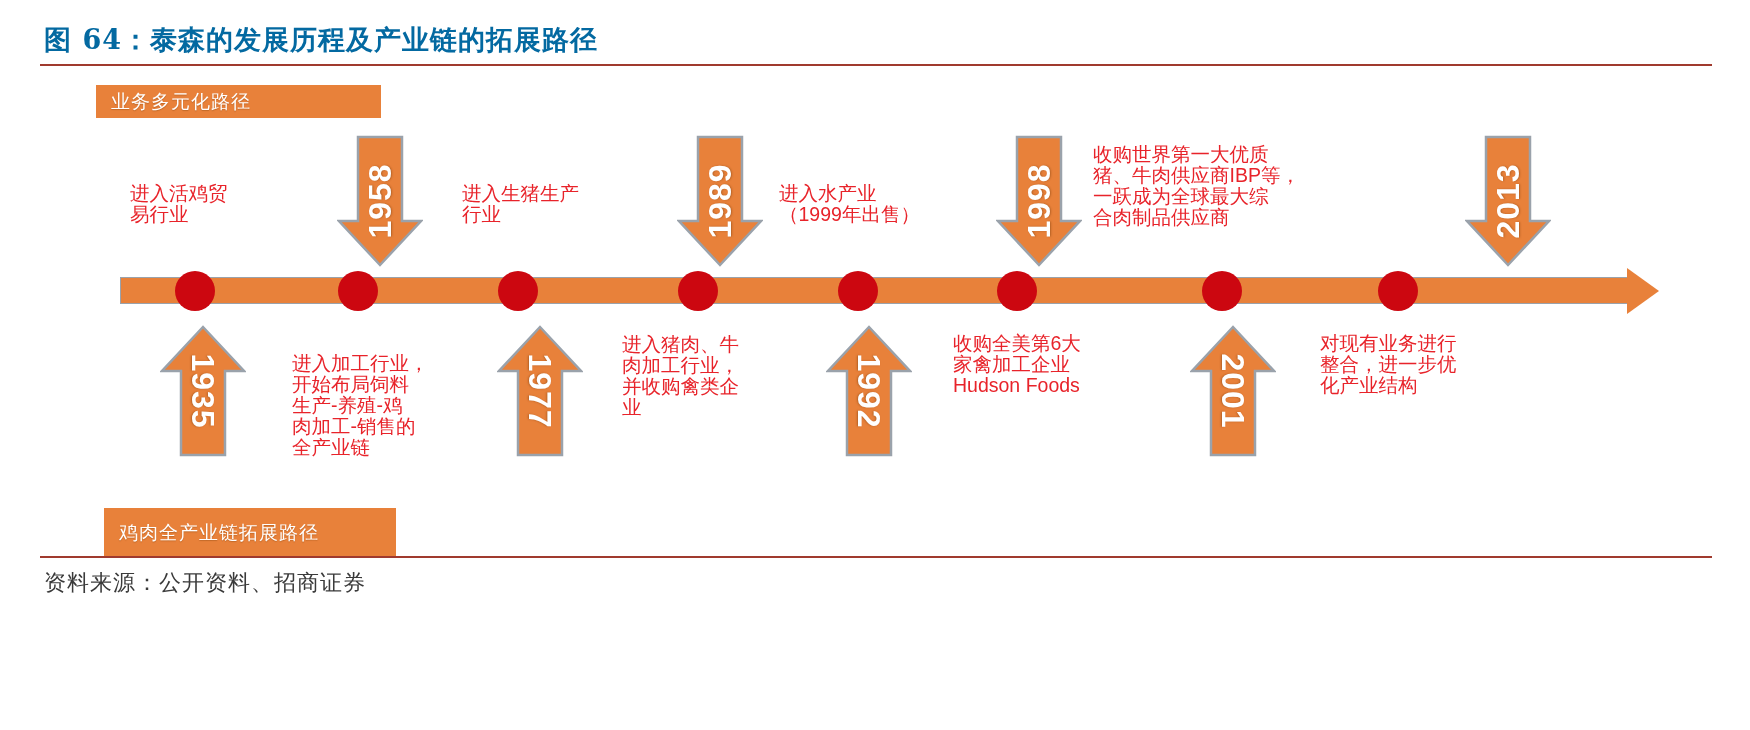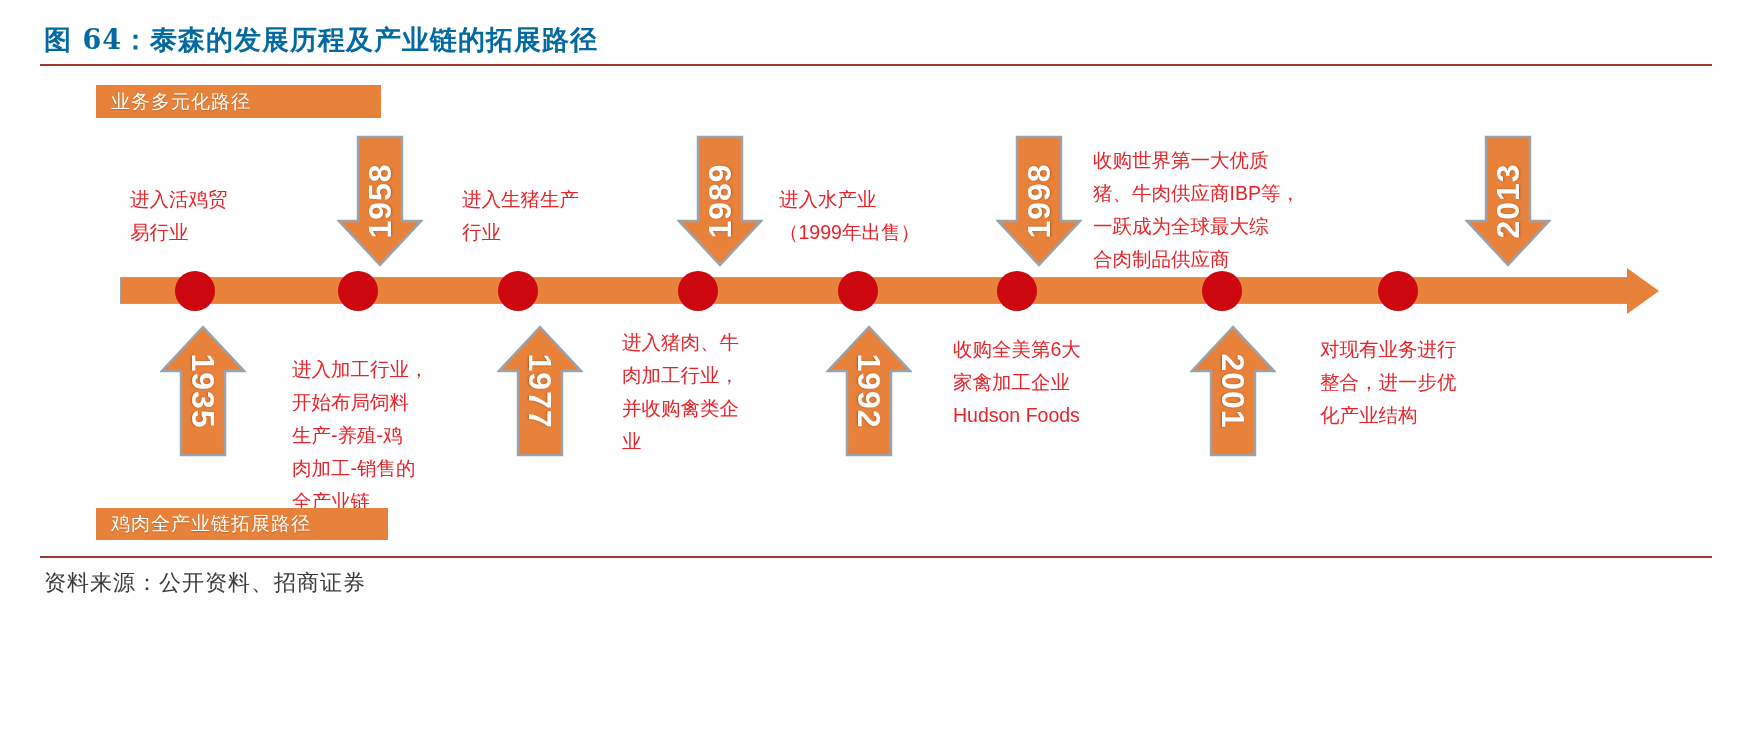--- a/index.html
+++ b/index.html
@@ -23,21 +23,21 @@
   }
 
   
   .chip{
     position:absolute;background:#e8813a;color:#ffffff;
     font-size:19px;display:flex;align-items:center;
     padding-left:15px;letter-spacing:1px;
     text-shadow:0 1px 1px rgba(120,60,10,.35);
   }
   #chip-top{left:96px;top:85px;width:270px;height:33px;}
-  #chip-bottom{left:96px;top:508px;width:277px;height:32px;}
+  #chip-bottom{left:104px;top:508px;width:277px;height:49px;}
 
   
   .tl-bar{
     position:absolute;left:120px;top:277px;width:1510px;height:27px;
     background:#e8813a;border:1.5px solid #9aa2ab;box-sizing:border-box;
   }
   .tl-cap{
     position:absolute;top:268px;left:1627px;width:0;height:0;
     border-top:23px solid transparent;border-bottom:23px solid transparent;
     border-left:32px solid #e8813a;
@@ -57,21 +57,21 @@
     display:flex;align-items:center;justify-content:center;
     color:#ffffff;font-size:32px;font-weight:bold;letter-spacing:1px;
     text-shadow:0 1px 2px rgba(120,60,10,.45);
     pointer-events:none;
   }
   .arrow.down .yr{transform:rotate(-90deg);}
   .arrow.up .yr{transform:rotate(90deg);}
 
   
   .evt{
-    position:absolute;color:#e8232a;font-size:19.5px;line-height:33px;
+    position:absolute;color:#e8232a;font-size:19.5px;line-height:21px;
     white-space:pre-line;
   }
 
   
   .foot-rule{
     position:absolute;left:40px;top:556px;width:1672px;height:2px;
     background:#a03a2e;
   }
   .source{
     position:absolute;left:44px;top:568px;
@@ -151,21 +151,21 @@
 开始布局饲料
 生产-养殖-鸡
 肉加工-销售的
 全产业链</div>
       <div class="arrow up" style="left: 497px; top: 325px;">
         <svg viewBox="0 0 86 132" preserveAspectRatio="none">
           <polygon points="43,2 84,46 65,46 65,130 21,130 21,46 2,46" fill="#e8813a" stroke="#9aa2ab" stroke-width="2.5" stroke-linejoin="miter"></polygon>
         </svg>
         <div class="yr">1977</div>
       </div>
-      <div class="evt" style="left: 622px; top: 326px;">进入猪肉、牛
+      <div class="evt" style="left: 622px; top: 334px;">进入猪肉、牛
 肉加工行业，
 并收购禽类企
 业</div>
       <div class="arrow up" style="left: 826px; top: 325px;">
         <svg viewBox="0 0 86 132" preserveAspectRatio="none">
           <polygon points="43,2 84,46 65,46 65,130 21,130 21,46 2,46" fill="#e8813a" stroke="#9aa2ab" stroke-width="2.5" stroke-linejoin="miter"></polygon>
         </svg>
         <div class="yr">1992</div>
       </div>
       <div class="evt" style="left: 953px; top: 333px;">收购全美第6大

